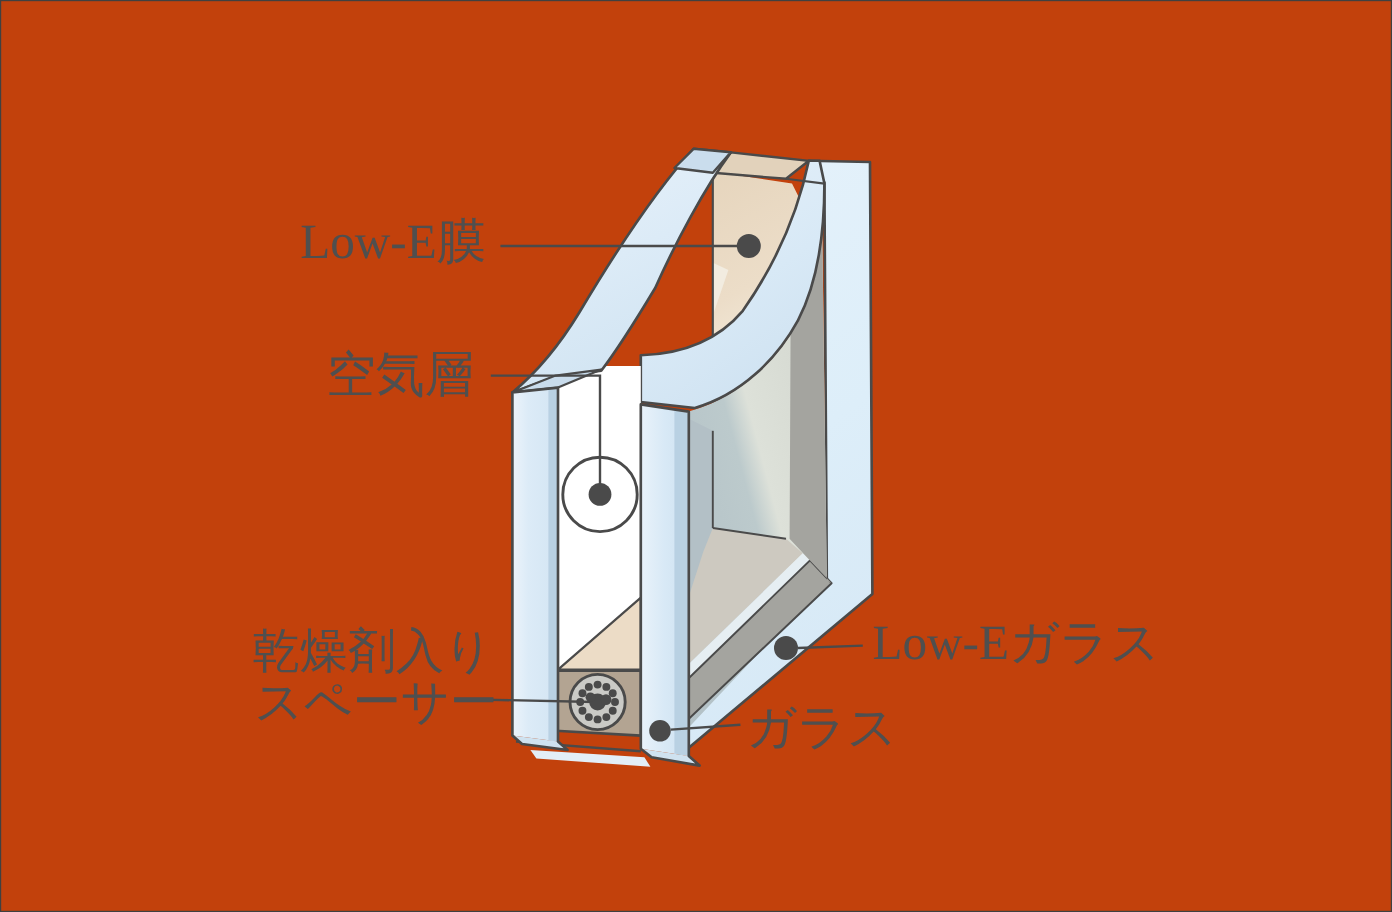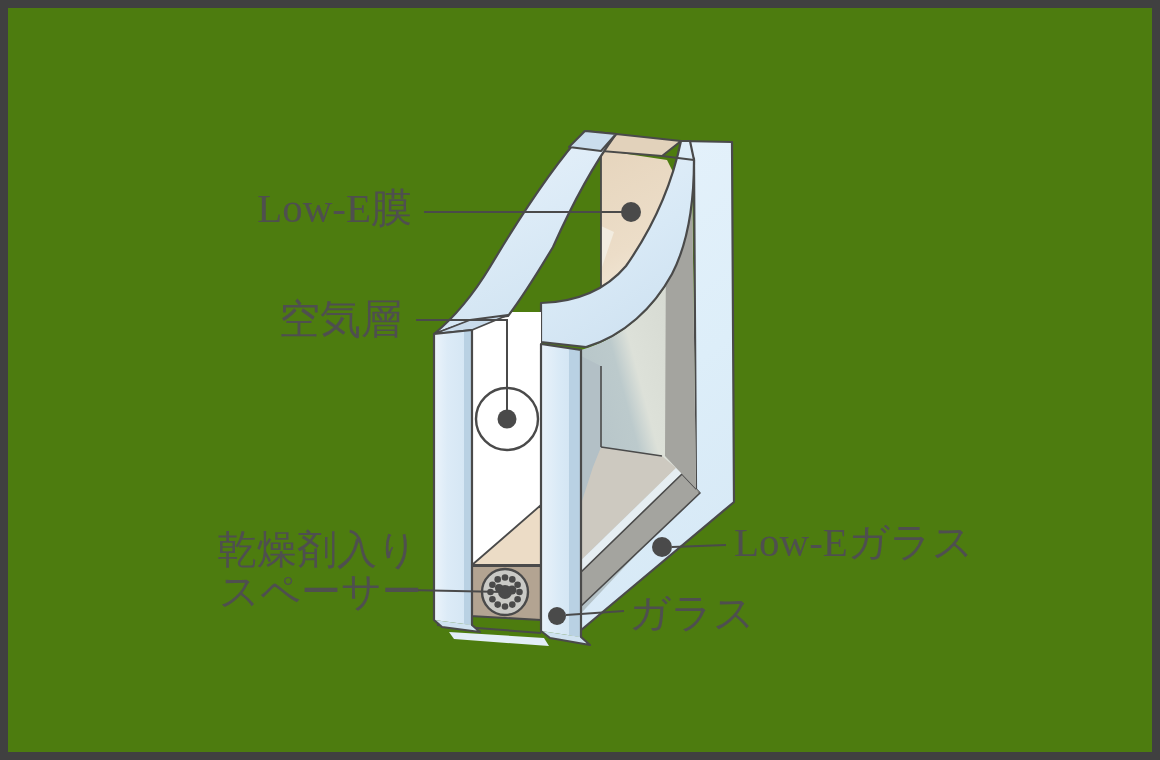--- a/index.html
+++ b/index.html
@@ -1,18 +1,18 @@
 <!DOCTYPE html>
 <html><head>
 <meta charset="utf-8">
 <style>
   html,body{margin:0;padding:0;background:#ffffff;}
   .screen{
     width:1160px;height:760px;box-sizing:border-box;
-    border:8px solid #404040;background:#4d7c0f;
+    border:1px solid #404040;background:#c2410c;
     position:relative;overflow:hidden;
     font-family:"Liberation Serif","DejaVu Serif",serif;
   }
   .screen svg{position:absolute;left:0;top:0;display:block;}
   text{
     font-family:"Liberation Serif","DejaVu Serif",serif;
     font-size:41px;
   }
   .lbl2{font-size:40px;}
 </style>

